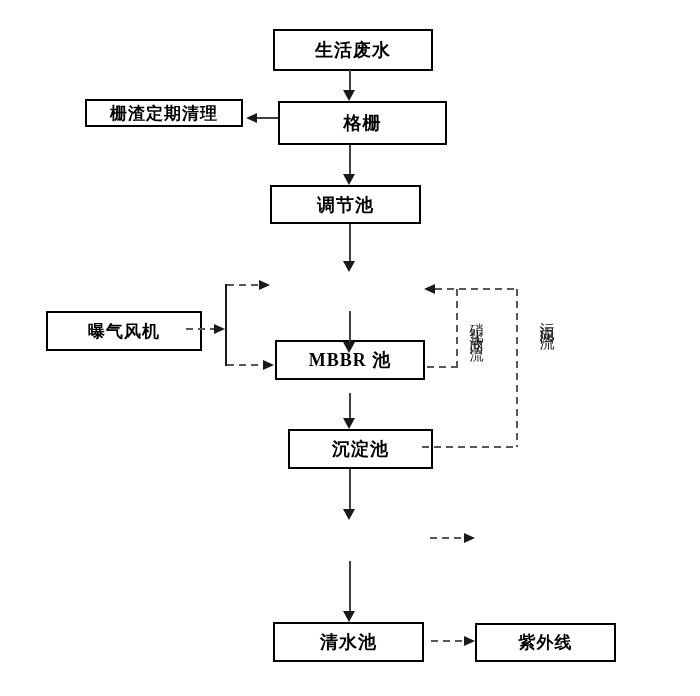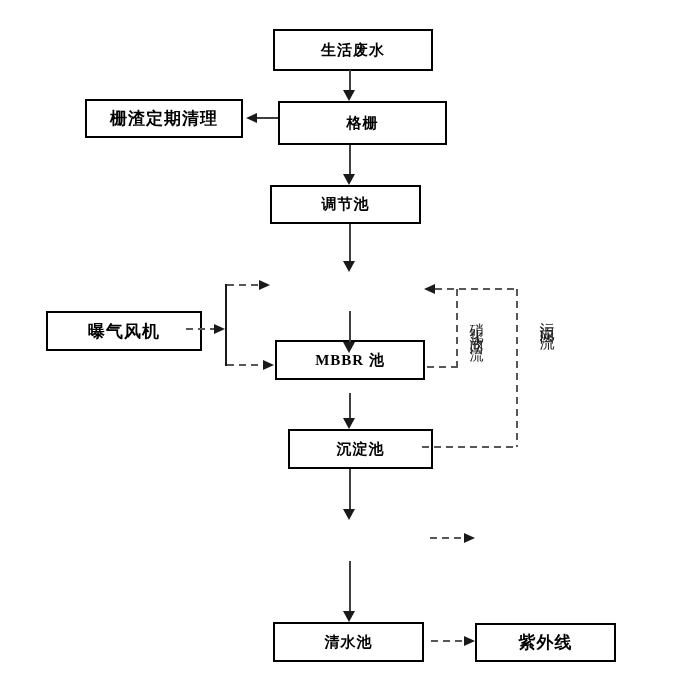--- a/index.html
+++ b/index.html
@@ -3,21 +3,21 @@
 <meta charset="utf-8">
 <style>
   html,body{margin:0;padding:0;background:#ffffff;}
   .canvas{
     position:relative;width:700px;height:696px;background:#ffffff;
     font-family:"Liberation Serif","DejaVu Serif",serif;overflow:hidden;
   }
   .node{
     position:absolute;box-sizing:border-box;border:2px solid #000;
     background:#fff;display:flex;align-items:center;justify-content:center;
-    font-weight:bold;font-size:15px;color:#000;letter-spacing:1px;white-space:nowrap;
+    font-weight:bold;font-size:18px;color:#000;letter-spacing:1px;white-space:nowrap;
   }
   .node.small{font-size:17px;}
   
   .sv{position:absolute;width:2px;background:#3f3f3f;}
   .sh{position:absolute;height:2px;background:#3f3f3f;}
   
   .dh{position:absolute;height:2px;background:repeating-linear-gradient(90deg,#575757 0 7px,transparent 7px 12px);}
   .dv{position:absolute;width:2px;background:repeating-linear-gradient(180deg,#575757 0 7px,transparent 7px 12px);}
   .jv{position:absolute;width:2px;background:#1a1a1a;}
   
@@ -35,21 +35,21 @@
 </style>
 </head>
 <body>
 
 <div class="canvas">
 
   <div class="node" style="left:273px;top:29px;width:160px;height:42px">生活废水</div>
 
   <div class="node" style="left:278px;top:101px;width:169px;height:44px">格栅</div>
 
-  <div class="node small" style="left:85px;top:99px;width:158px;height:39px">栅渣定期清理</div>
+  <div class="node small" style="left:85px;top:99px;width:158px;height:28px">栅渣定期清理</div>
 
   <div class="node" style="left:270px;top:185px;width:151px;height:39px">调节池</div>
 
 
   <div class="node small" style="left:46px;top:311px;width:156px;height:40px">曝气风机</div>
 
   <div class="node" style="left:275px;top:340px;width:150px;height:40px">MBBR 池</div>
 
   <div class="node" style="left:288px;top:429px;width:145px;height:40px">沉淀池</div>
 

